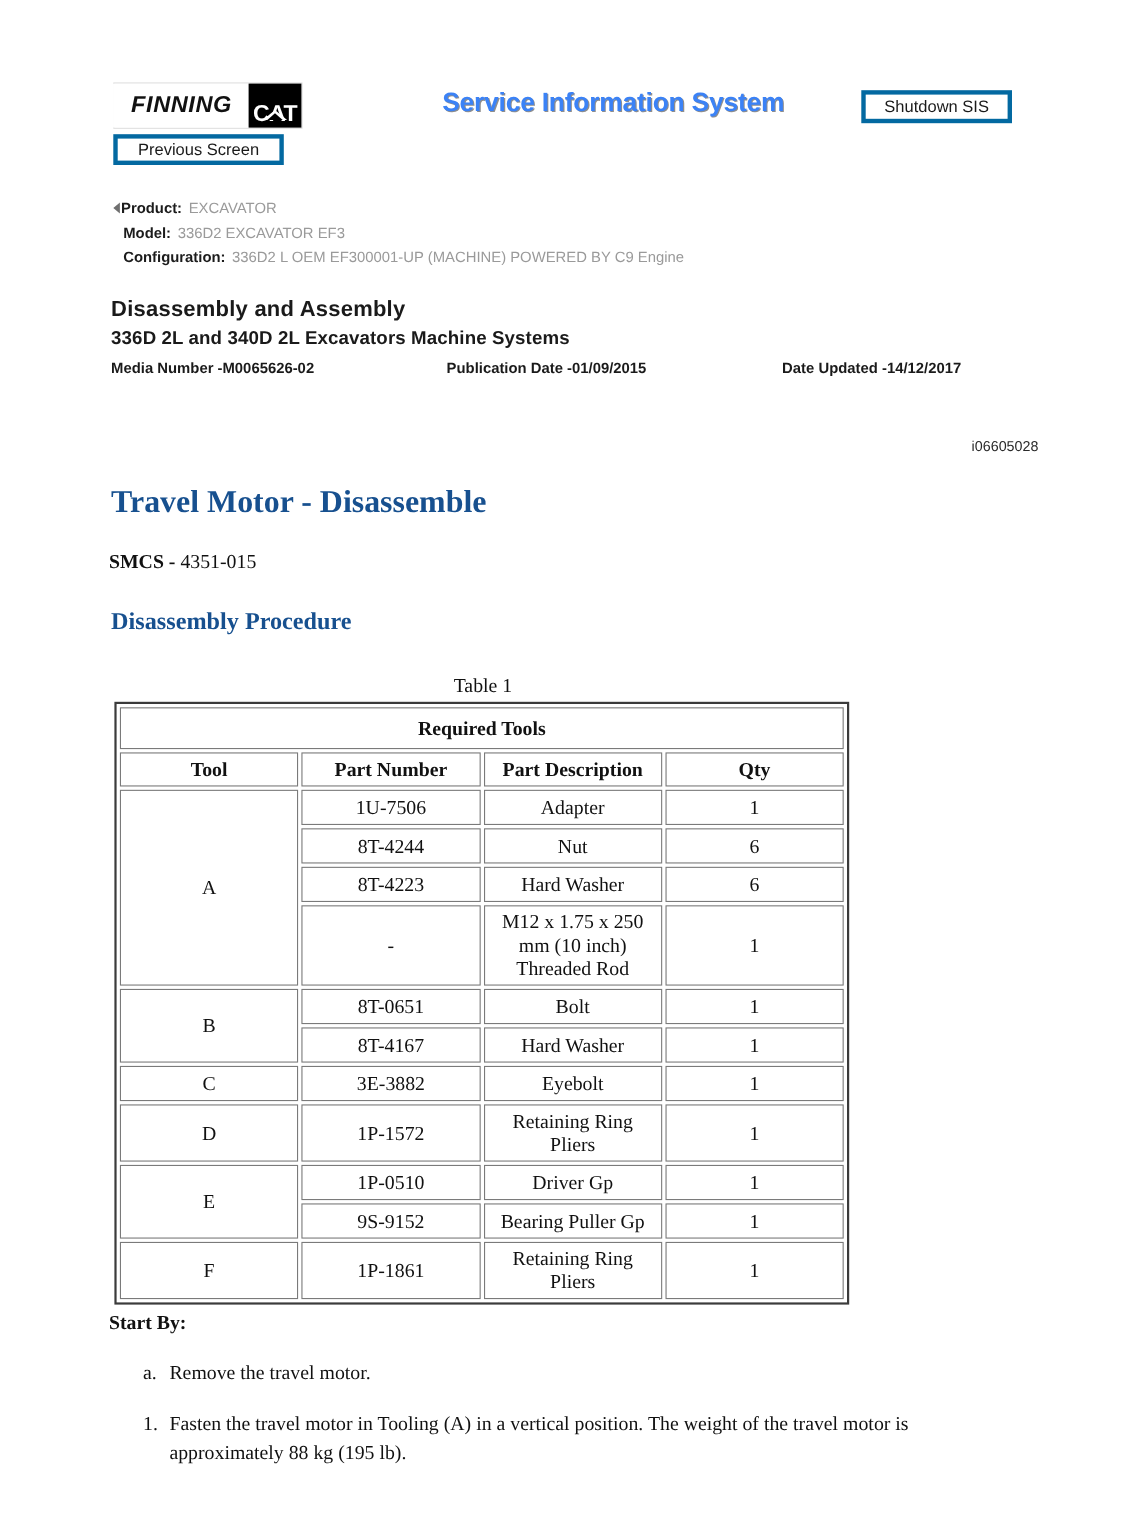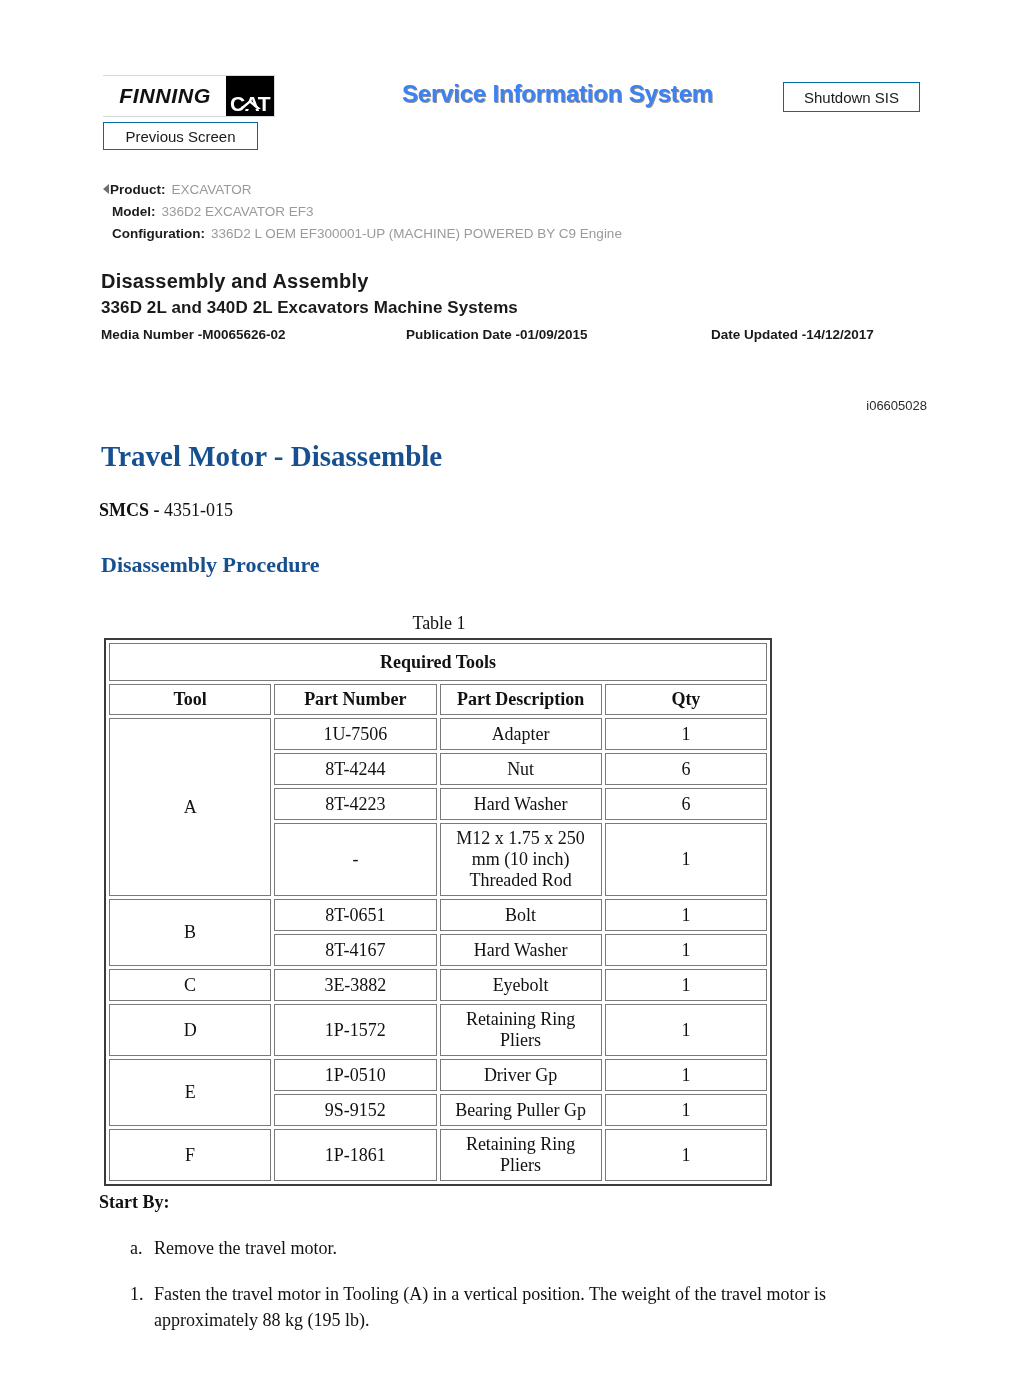--- a/index.html
+++ b/index.html
@@ -92,21 +92,21 @@
     font-weight: bold;
     font-size: 24px;
     letter-spacing: -0.2px;
     color: #3b82f6;
     text-shadow: 1px 1px 0 #8e8e8e;
   }
 
   .btn {
     position: absolute;
     background: #ffffff;
-    border: 1px solid #0369a1;
+    border: 4px solid #0369a1;
     font-family: "Liberation Sans", sans-serif;
     font-size: 15px;
     color: #1a1a1a;
     display: flex;
     align-items: center;
     justify-content: center;
     box-sizing: border-box;
     cursor: pointer;
   }
   .btn-shutdown {
@@ -175,21 +175,21 @@
     color: #1a1a1a;
     display: flex;
   }
   .doc-meta .m1 { width: 305px; }
   .doc-meta .m2 { width: 305px; }
   .doc-meta .m3 { }
 
   
   .doc-id {
     position: absolute;
-    right: 97px; top: 398px;
+    right: 80px; top: 398px;
     font-family: "Liberation Sans", sans-serif;
     font-size: 13px;
     color: #2a2a2a;
   }
 
   
   .h1-blue {
     position: absolute;
     left: 101px; top: 440px;
     font-family: "Liberation Serif", serif;

